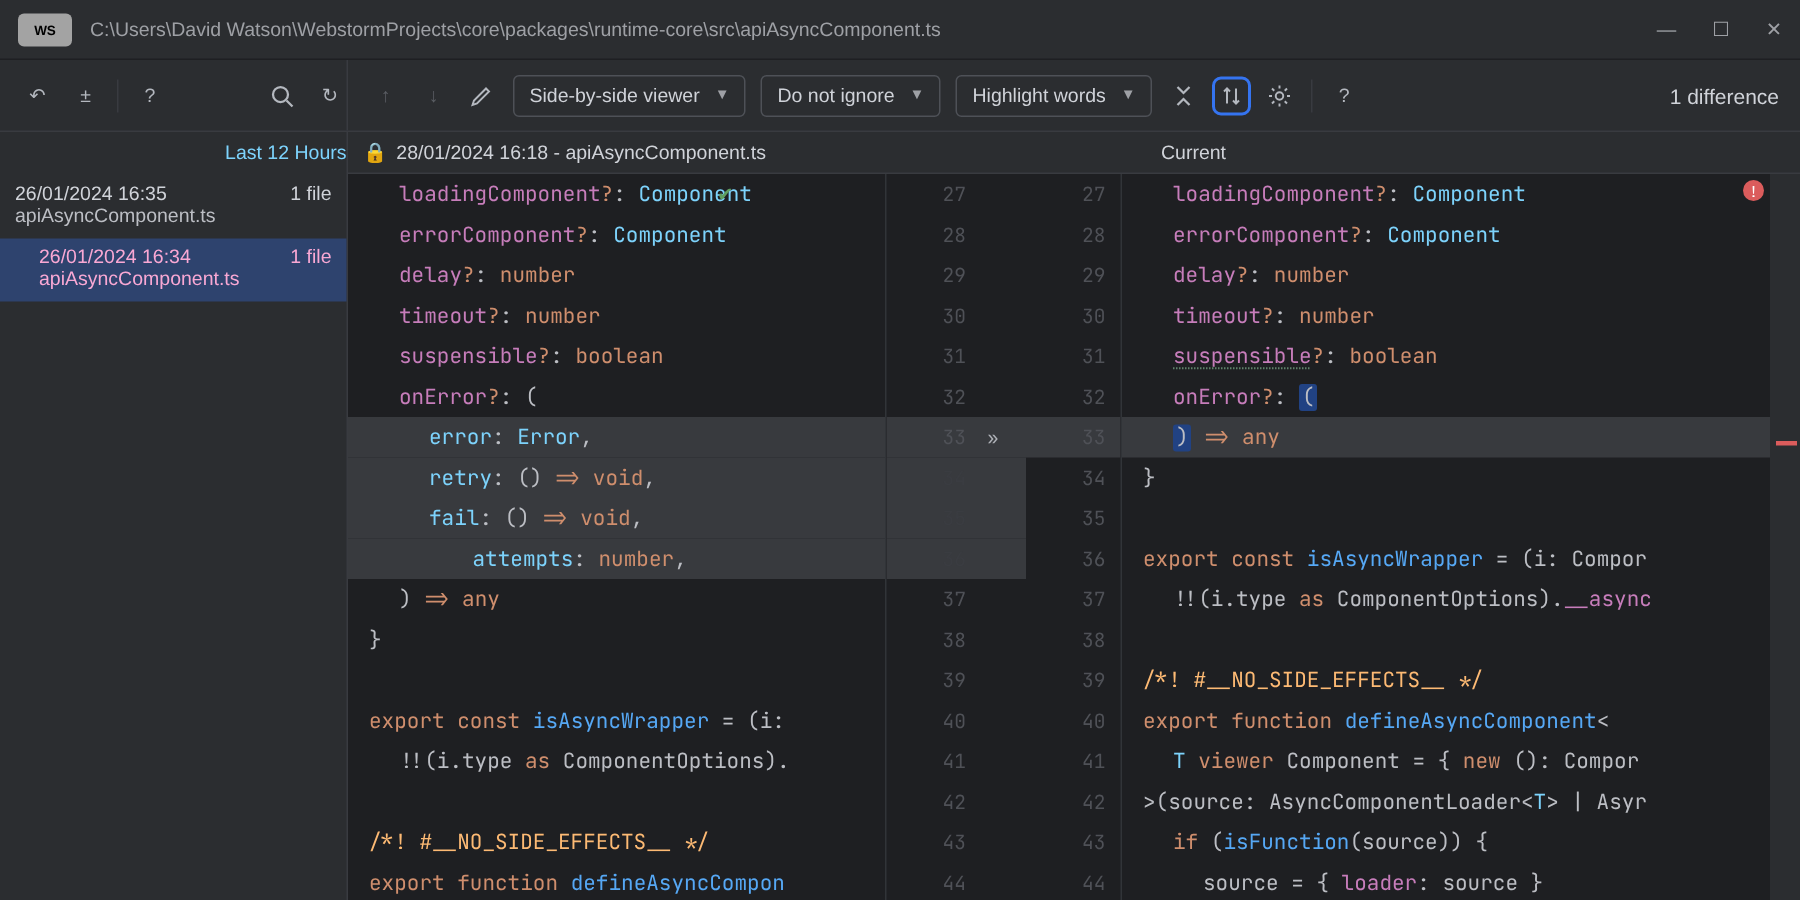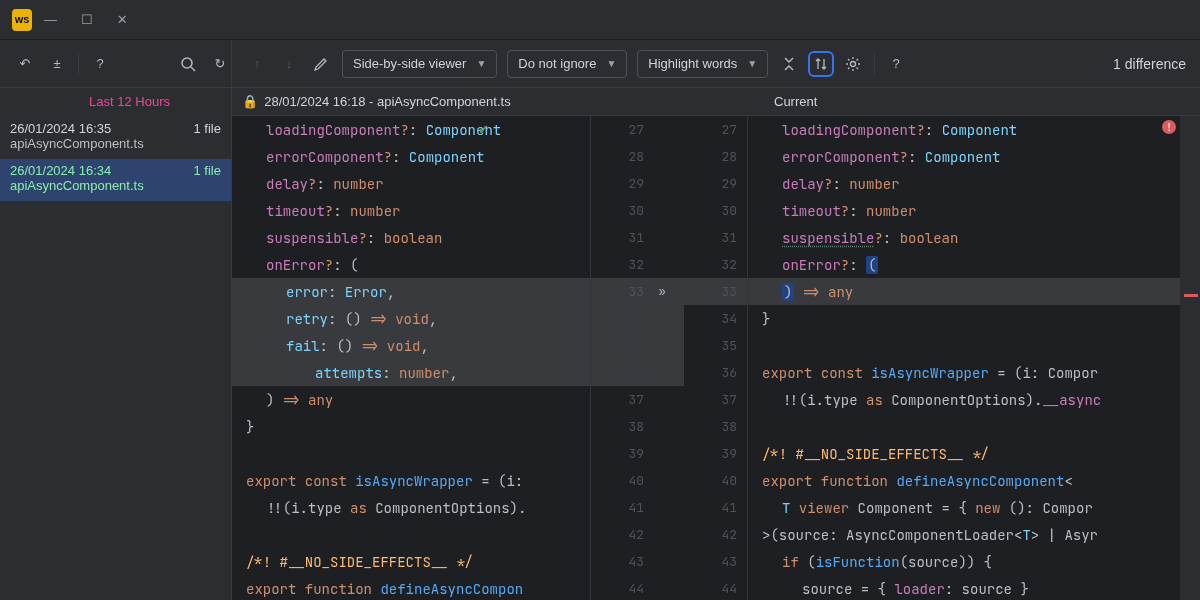--- a/index.html
+++ b/index.html
@@ -1,46 +1,46 @@
 <!DOCTYPE html>
 <html><head>
 <meta charset="utf-8">
 <style>
 * { margin: 0; padding: 0; box-sizing: border-box; }
 html, body { width: 1200px; height: 600px; overflow: hidden; background: #1e1f22; color: #bcbec4; font-family: -apple-system, "Segoe UI", sans-serif; font-size: 13px; }
 .mono { font-family: "JetBrains Mono", Consolas, monospace; font-size: 14px; }
 
 
 .titlebar { height: 40px; display: flex; align-items: center; padding: 0 12px; background: #2b2d30; border-bottom: 1px solid #1e1f22; }
-.titlebar .ws-icon { width: 20px; height: 22px; background: #eab308; border-radius: 4px; margin-right: 12px; display:flex; align-items:center; justify-content:center; color:#000; font-weight:700; font-size:9px;}
+.titlebar .ws-icon { width: 36px; height: 22px; background: #a3a3a3; border-radius: 4px; margin-right: 12px; display:flex; align-items:center; justify-content:center; color:#000; font-weight:700; font-size:9px;}
 .titlebar .path { color: #9ea0a5; font-size: 13px; flex: 1; }
 .winctl { display: flex; gap: 24px; color: #9ea0a5; }
 .winctl span { cursor: default; }
 
 
 .toolbar { height: 48px; display: flex; align-items: center; background: #2b2d30; border-bottom: 1px solid #393b40;}
 .toolbar-left { width: 232px; display:flex; align-items:center; gap:10px; padding-left:14px; border-right:1px solid #393b40; height:100%; }
 .toolbar-left .sep { width:1px; height:22px; background:#393b40; }
 .toolbar-right { flex:1; display:flex; align-items:center; gap:10px; padding: 0 14px; }
 .ticon { width:22px; height:22px; display:flex; align-items:center; justify-content:center; color:#b4b8bf; }
 .ticon.dim { color:#5a5d63; }
 .dropdown { display:flex; align-items:center; gap:10px; border:1px solid #4e5157; border-radius:4px; padding: 4px 10px; color:#d0d3d9; height:28px; }
 .dropdown .chev { font-size:10px; color:#9ea0a5; }
 .spacer { flex:1; }
 .diffcount { color:#d0d3d9; font-size:14px; }
 
 
 .body { display:flex; height: calc(600px - 40px - 48px); }
 .sidebar { width:232px; border-right:1px solid #393b40; background:#2b2d30; display:flex; flex-direction:column; }
-.sidebar .hdr { text-align:center; color:#ec4899; padding:6px 0 8px; font-size:13px;margin-left:28px; }
+.sidebar .hdr { text-align:right; color:#7dd3fc; padding:6px 0 8px; font-size:13px;margin-left:28px; }
 .revrow { padding:4px 10px 8px; font-size:13px; }
 .revrow .r1 { display:flex; justify-content:space-between; color:#d0d3d9; }
 .revrow .r2 { color:#bcbec4; }
 .revrow.sel { background:#2e436e; }
-.revrow.sel .r1, .revrow.sel .r2 { color:#86efac; }
+.revrow.sel .r1, .revrow.sel .r2 { color:#f9a8d4;margin-left:16px; }
 
 
 .diff { flex:1; display:flex; flex-direction:column; }
 .diff-hdr { height:28px; display:flex; align-items:center; background:#2b2d30; border-bottom:1px solid #393b40; }
 .diff-hdr .lcol { width:532px; display:flex; align-items:center; gap:6px; padding-left:10px; color:#d0d3d9; }
 .diff-hdr .lcol .lock { color:#9ea0a5; }
 .diff-hdr .rcol { flex:1; padding-left:10px; color:#d0d3d9; }
 
 .panes { flex:1; display:flex; position:relative; overflow:hidden; }
 .pane { position:relative; overflow:hidden; }
@@ -77,20 +77,21 @@
 .check { position:absolute; left:246px; top:6px; color:#5f9e5f; z-index:5; }
 .icon-sel { outline:2px solid #3574f0; border-radius:4px; padding:2px;}
 
 svg { display:block; }
 </style>
 </head>
 <body>
 
 <div class="titlebar">
   <div class="ws-icon">WS</div>
+  <div class="path">C:\Users\David Watson\WebstormProjects\core\packages\runtime-core\src\apiAsyncComponent.ts</div>
   <div class="winctl">
     <span>—</span>
     <span>☐</span>
     <span>✕</span>
   </div>
 </div>
 
 <div class="toolbar">
   <div class="toolbar-left">
     <span class="ticon">↶</span>

